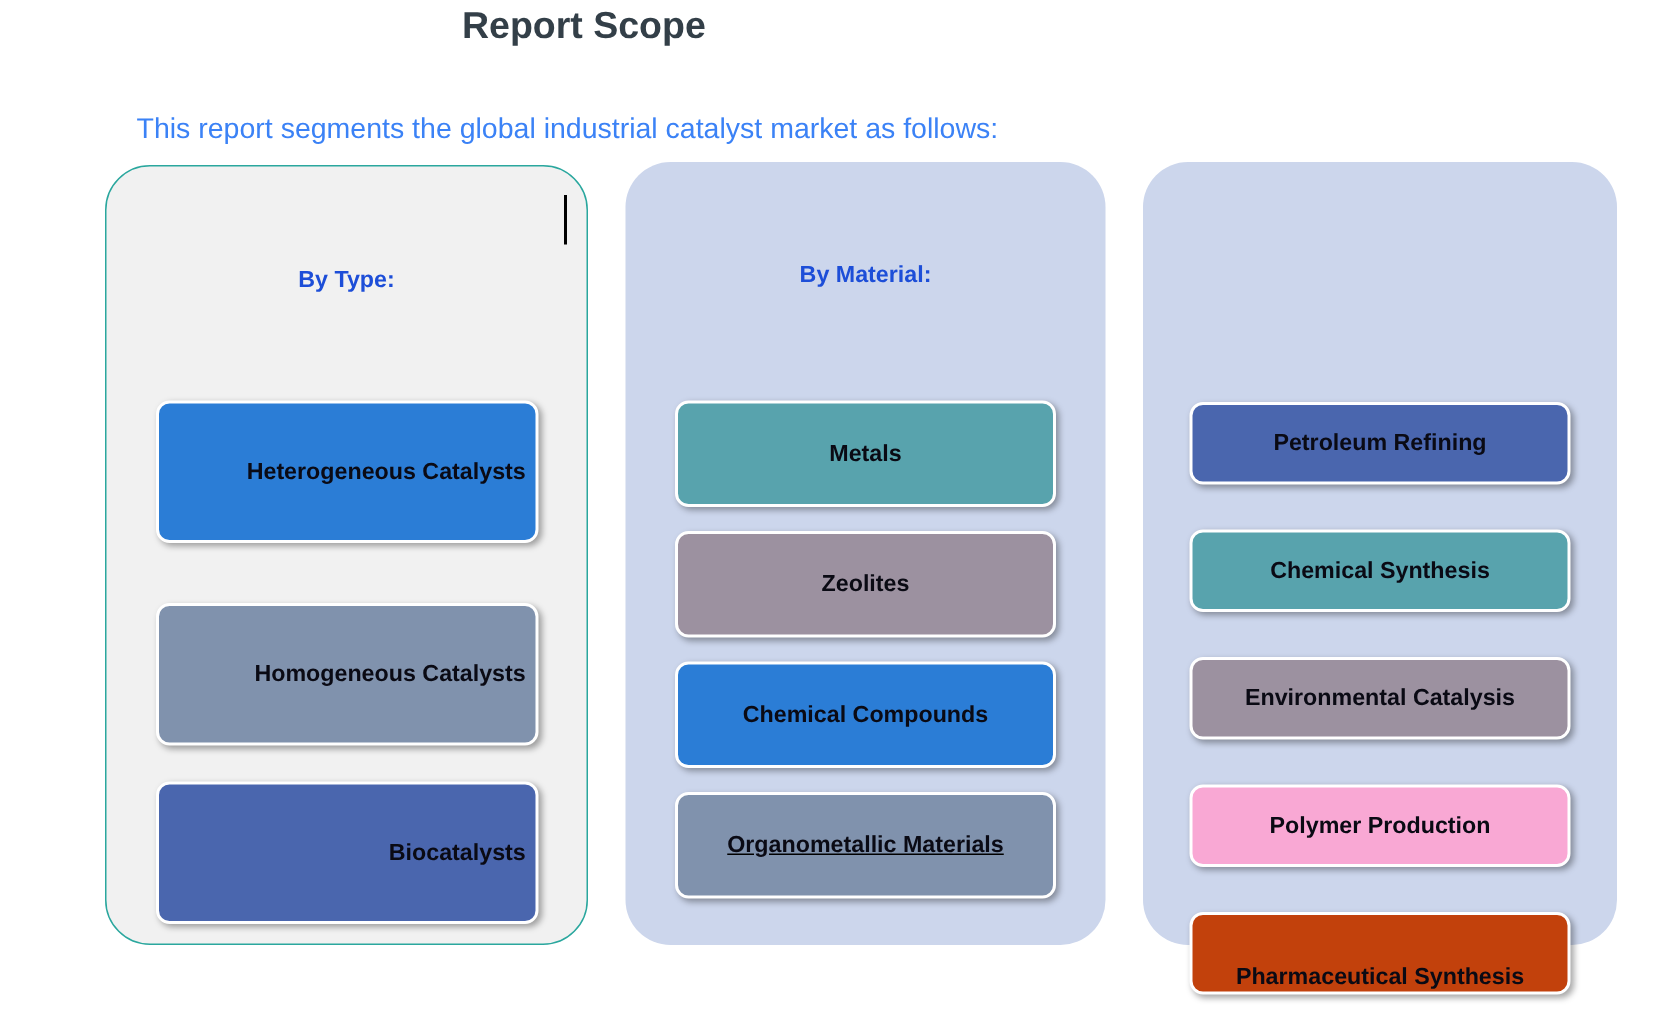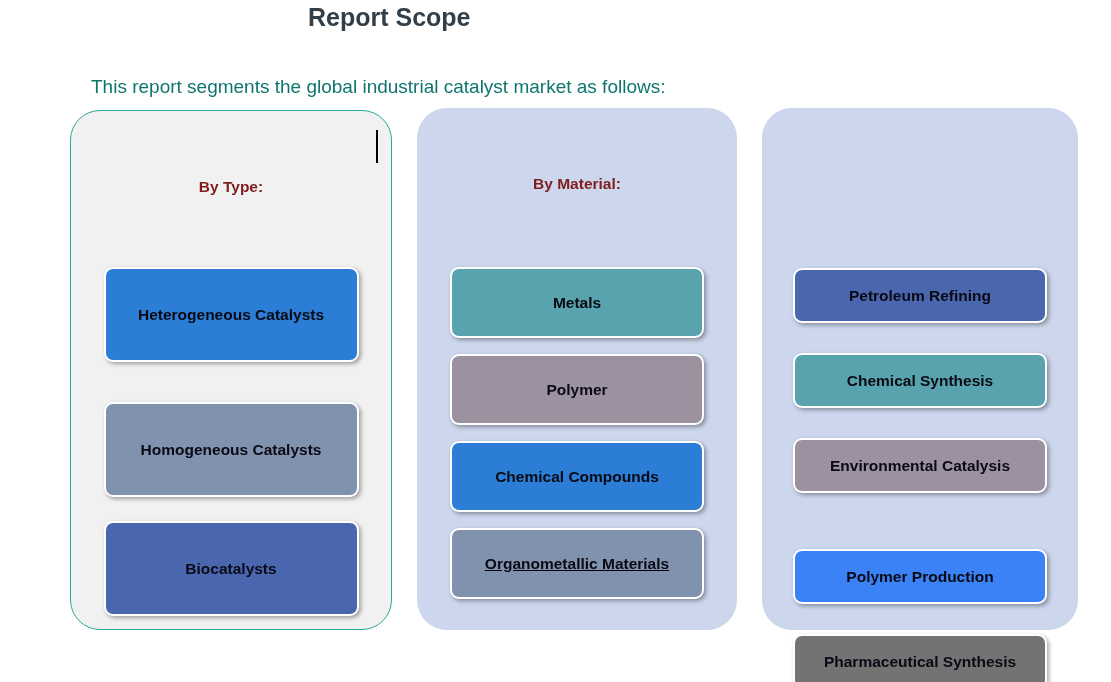--- a/index.html
+++ b/index.html
@@ -10,31 +10,31 @@
   }
   .stage{position:relative;width:1111px;height:578px;background:#ffffff;}
 
   .page-title{
     position:absolute;left:308px;top:0px;
     font-size:25px;font-weight:bold;color:#333f48;
     line-height:34px;white-space:nowrap;
   }
   .subtitle{
     position:absolute;left:91px;top:76px;
-    font-size:19px;color:#0f766e;white-space:nowrap;
+    font-size:19px;color:#3b82f6;white-space:nowrap;
   }
 
   .panel{position:absolute;border-radius:30px;box-sizing:border-box;}
   .panel-type{left:70px;top:110px;width:322px;height:520px;border:1px solid #2aa79e;}
   .panel-material{left:417px;top:108px;width:320px;height:522px;}
   .panel-application{left:762px;top:108px;width:316px;height:522px;}
 
   .panel-header{
     position:absolute;top:67px;left:0;right:0;
-    text-align:center;font-weight:bold;font-size:15.5px;color:#7f1d1d;
+    text-align:center;font-weight:bold;font-size:15.5px;color:#1d4ed8;
   }
 
   .text-cursor{
     position:absolute;right:13px;top:19px;
     width:2px;height:33px;background:#000000;
   }
 
   .boxes{
     position:absolute;left:0;right:0;
     display:flex;flex-direction:column;align-items:center;
@@ -43,21 +43,21 @@
   .panel-material .boxes{top:159px;gap:16px;}
   .panel-application .boxes{top:160px;gap:30px;}
 
   .box{
     box-sizing:border-box;
     border:2px solid #ffffff;border-radius:9px;
     box-shadow:2px 2px 4px rgba(0,0,0,0.35);
     display:flex;align-items:center;justify-content:center;
     text-align:center;
   }
-  .panel-type .box{width:255px;height:95px;}
+  .panel-type .box{width:255px;height:95px;justify-content:flex-end;}
   .panel-material .box{width:254px;height:71px;}
   .panel-application .box{width:254px;height:55px;}
 
   .box-label{
     font-weight:bold;font-size:15.5px;color:#0a0a14;
     padding:0 6px;line-height:1.15;
   }
 </style>
 </head>
 <body>
@@ -84,21 +84,21 @@
     </div>
   </div>
 
   <div class="panel panel-material" style="background-color: rgb(204, 214, 236);">
     <div class="panel-header">By Material:</div>
     <div class="boxes">
       <div class="box" style="background-color: rgb(88, 163, 173);">
         <span class="box-label">Metals</span>
       </div>
       <div class="box" style="background-color: rgb(156, 145, 160);">
-        <span class="box-label">Polymer</span>
+        <span class="box-label">Zeolites</span>
       </div>
       <div class="box" style="background-color: rgb(43, 125, 214);">
         <span class="box-label">Chemical Compounds</span>
       </div>
       <div class="box" style="background-color: rgb(128, 146, 173); text-decoration: underline;">
         <span class="box-label">Organometallic Materials</span>
       </div>
     </div>
   </div>
 
@@ -106,22 +106,22 @@
     <div class="boxes">
       <div class="box" style="background-color: rgb(74, 102, 174);">
         <span class="box-label">Petroleum Refining</span>
       </div>
       <div class="box" style="background-color: rgb(88, 163, 173);">
         <span class="box-label">Chemical Synthesis</span>
       </div>
       <div class="box" style="background-color: rgb(156, 145, 160);">
         <span class="box-label">Environmental Catalysis</span>
       </div>
-      <div class="box" style="background-color: #3b82f6; margin-top: 26px;">
+      <div class="box" style="background-color: #f9a8d4;">
         <span class="box-label">Polymer Production</span>
       </div>
-      <div class="box" style="background-color: #737373;">
+      <div class="box" style="background-color: #c2410c; align-items: flex-end;">
         <span class="box-label">Pharmaceutical Synthesis</span>
       </div>
     </div>
   </div>
 
 </div>
 
 </body></html>

